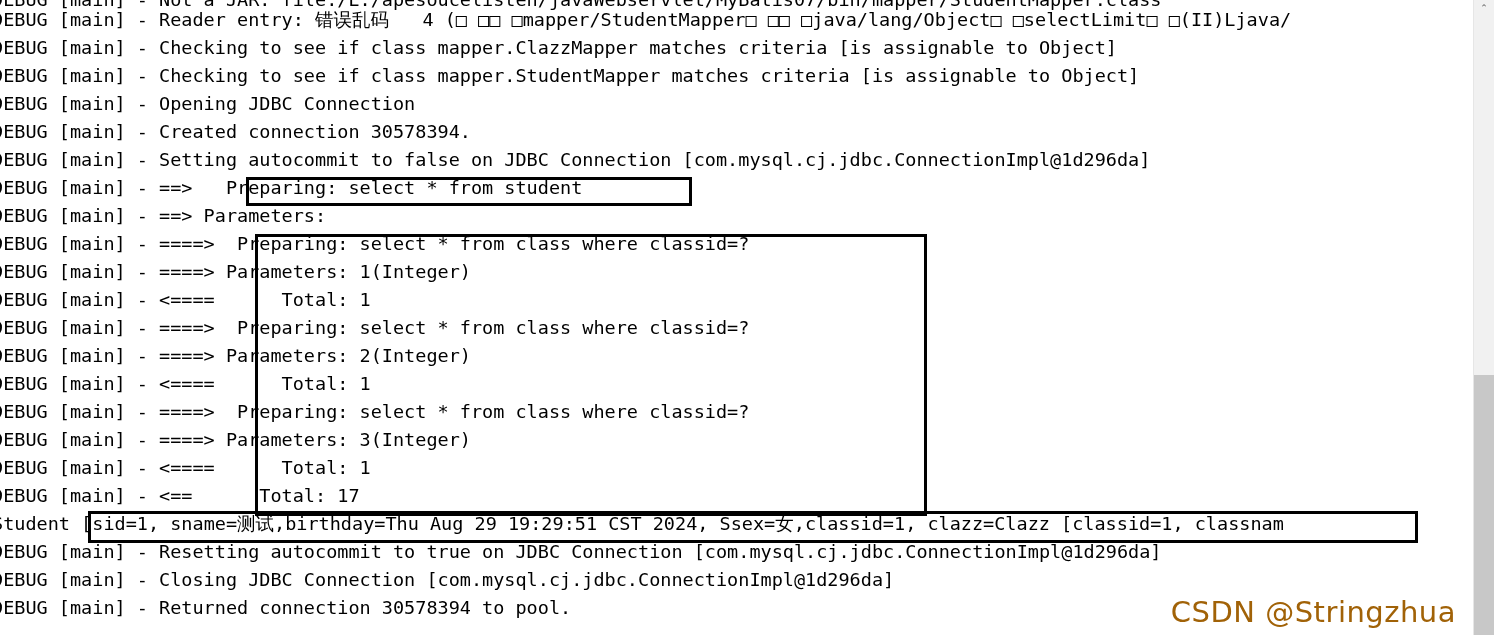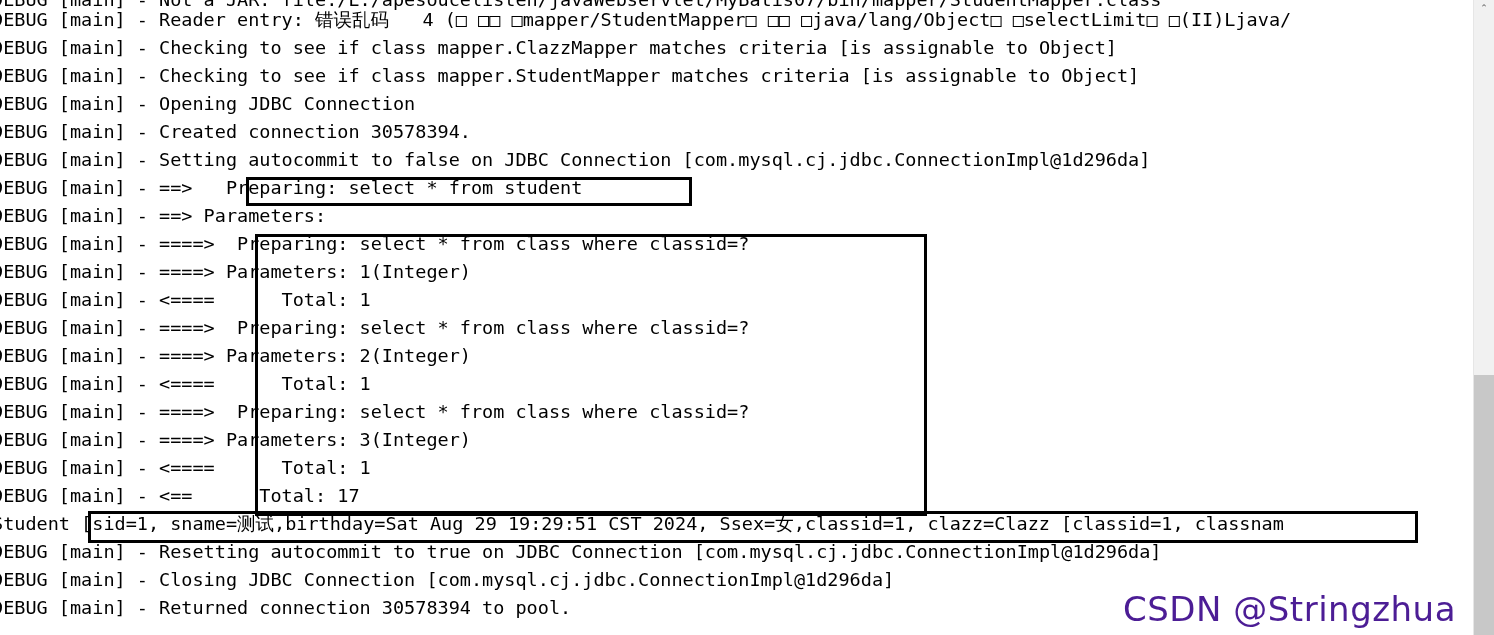--- a/index.html
+++ b/index.html
@@ -119,22 +119,22 @@
     height: 260px;
     background: #c8c8c8;
   }
 
   
   #watermark {
     position: absolute;
     right: 18px;
     bottom: 6px;
     font-family: "DejaVu Sans", sans-serif;
-    font-size: 34px;
-    color: #4c1d95;
+    font-size: 29px;
+    color: #a16207;
     letter-spacing: 0.5px;
     white-space: nowrap;
     user-select: none;
   }
 </style>
 </head>
 <body>
 
 <div id="console">
 
@@ -151,21 +151,21 @@
   <div class="log-line l10">DEBUG [main] - ====&gt; Parameters: 1(Integer)</div>
   <div class="log-line l11">DEBUG [main] - &lt;====      Total: 1</div>
   <div class="log-line l12">DEBUG [main] - ====&gt;  Preparing: select * from class where classid=?</div>
   <div class="log-line l13">DEBUG [main] - ====&gt; Parameters: 2(Integer)</div>
   <div class="log-line l14">DEBUG [main] - &lt;====      Total: 1</div>
   <div class="log-line l15">DEBUG [main] - ====&gt;  Preparing: select * from class where classid=?</div>
   <div class="log-line l16">DEBUG [main] - ====&gt; Parameters: 3(Integer)</div>
   <div class="log-line l17">DEBUG [main] - &lt;====      Total: 1</div>
   <div class="log-line l18">DEBUG [main] - &lt;==      Total: 17</div>
 
-  <div class="log-line l19"><span>Student </span><span>[sid=1, sname=测试,birthday=Sat Aug 29 19:29:51 CST 2024, Ssex=女,classid=1, clazz=Clazz [classid=1, classnam</span></div>
+  <div class="log-line l19"><span>Student </span><span>[sid=1, sname=测试,birthday=Thu Aug 29 19:29:51 CST 2024, Ssex=女,classid=1, clazz=Clazz [classid=1, classnam</span></div>
 
   <div class="log-line l20">DEBUG [main] - Resetting autocommit to true on JDBC Connection [com.mysql.cj.jdbc.ConnectionImpl@1d296da]</div>
   <div class="log-line l21">DEBUG [main] - Closing JDBC Connection [com.mysql.cj.jdbc.ConnectionImpl@1d296da]</div>
   <div class="log-line l22">DEBUG [main] - Returned connection 30578394 to pool.</div>
 
   <div class="hl-box" id="box-prepare-student"></div>
   <div class="hl-box" id="box-nested-select"></div>
   <div class="hl-box" id="box-student-result"></div>
 
   <div id="watermark">CSDN @Stringzhua</div>

